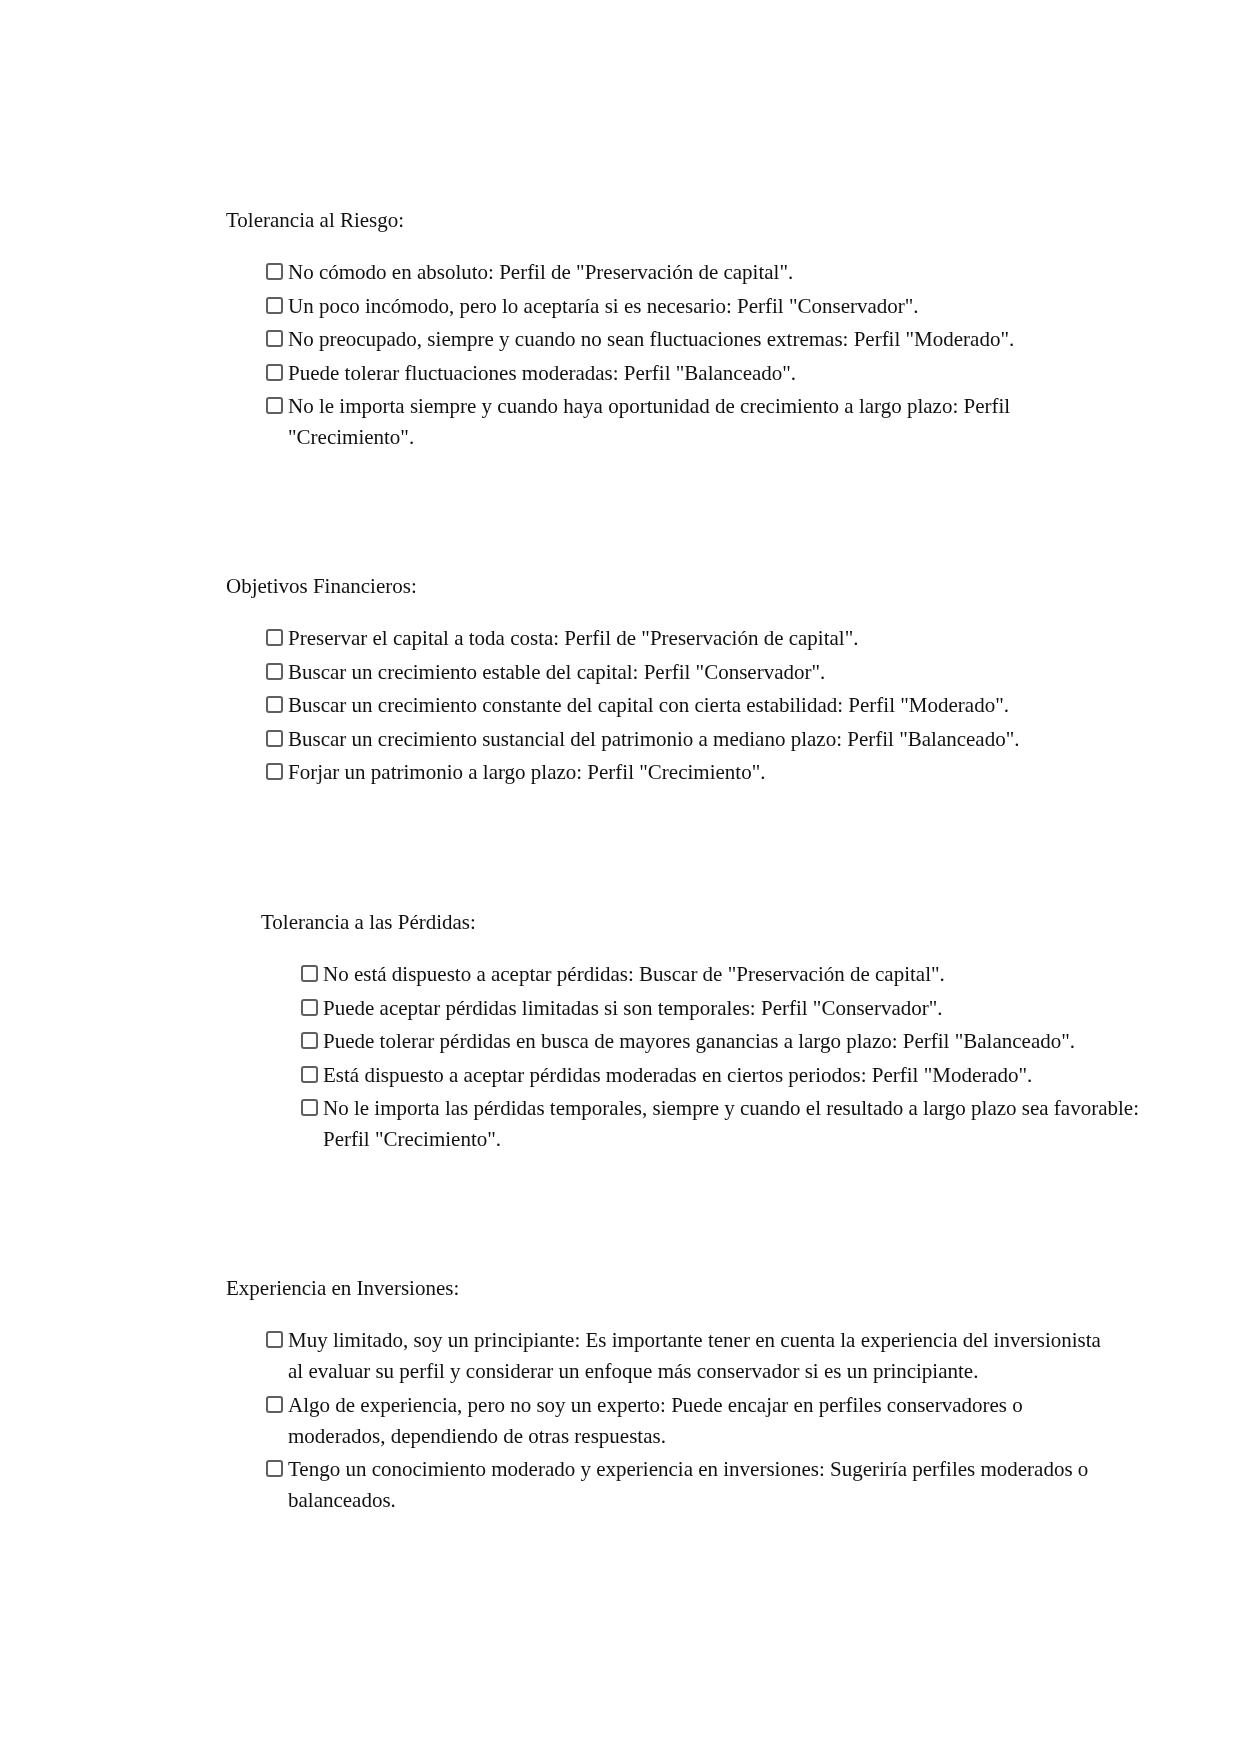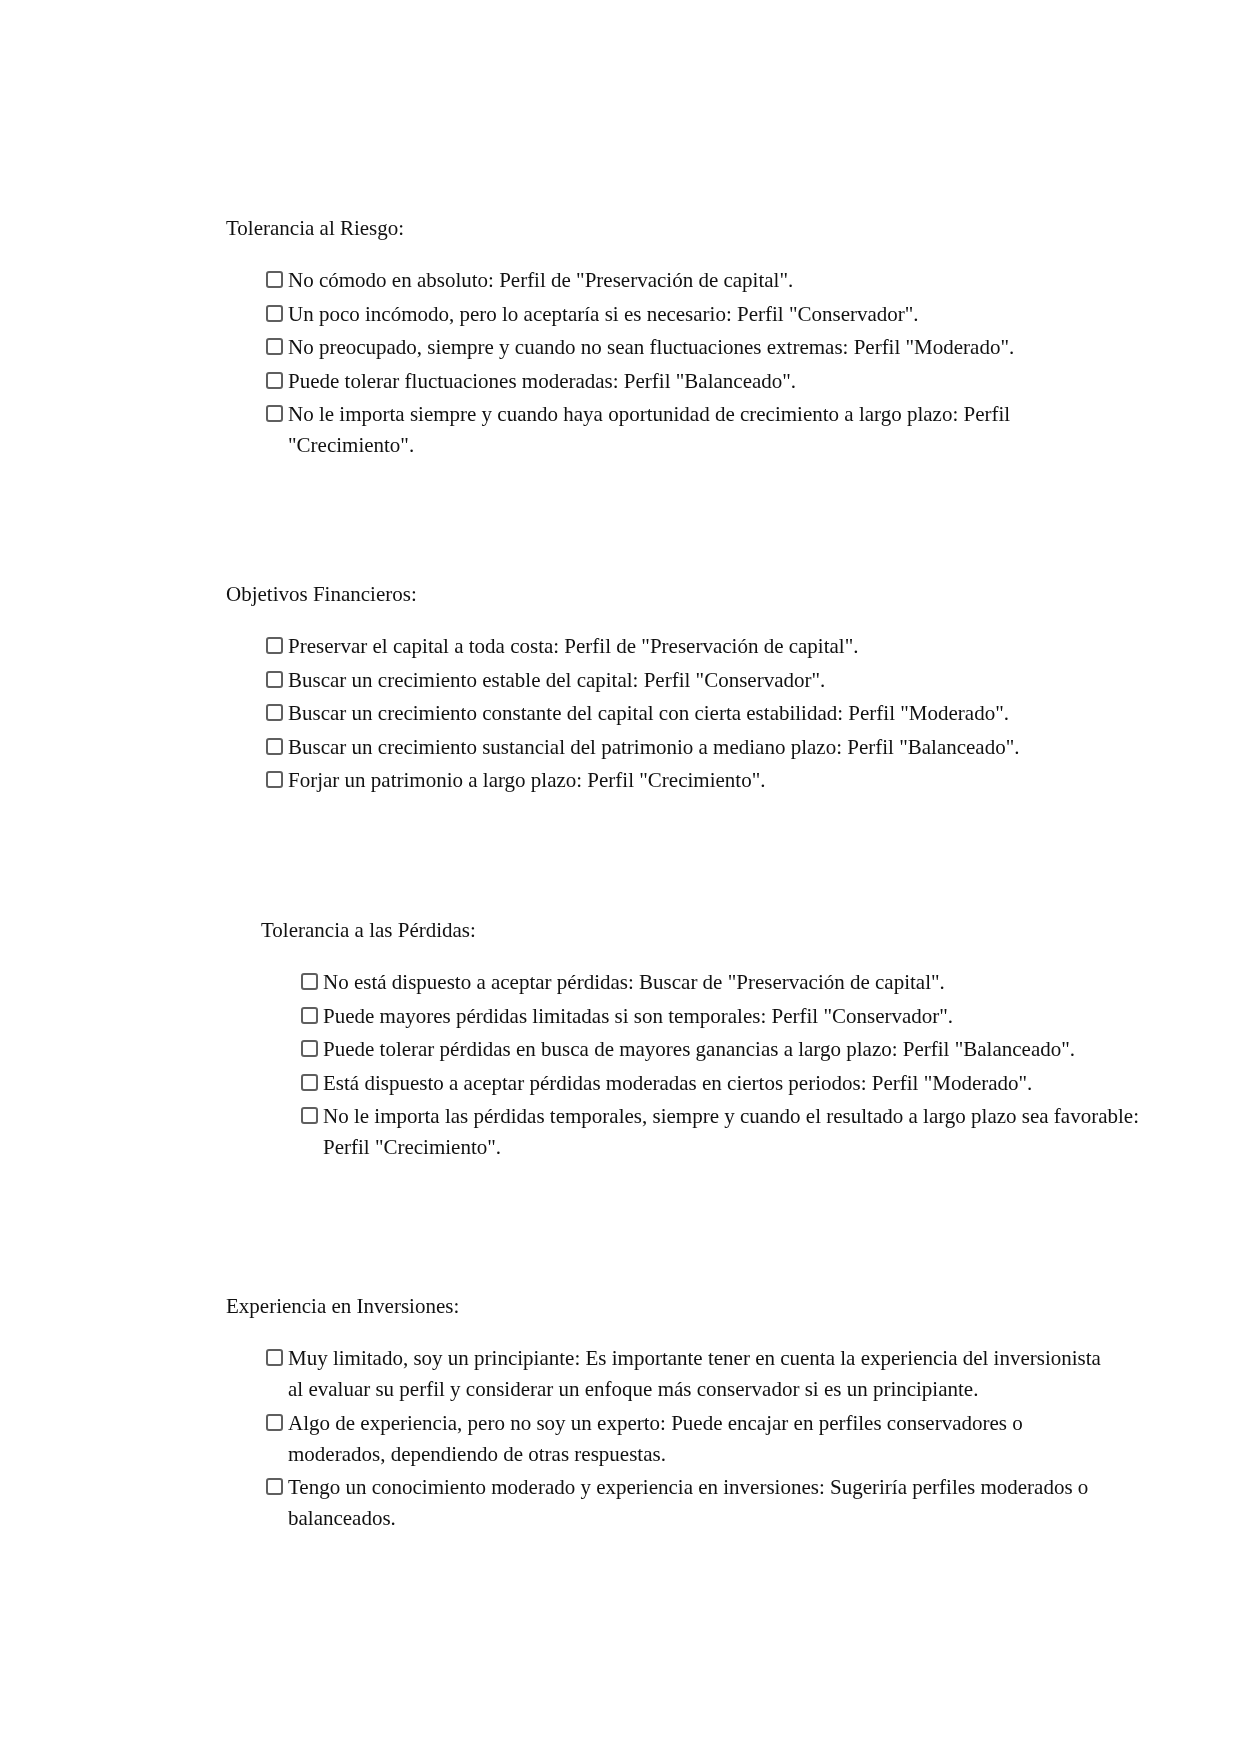--- a/index.html
+++ b/index.html
@@ -10,21 +10,21 @@
   body {
     width: 1242px;
     height: 1755px;
     position: relative;
     font-family: "Liberation Serif", "DejaVu Serif", serif;
     color: #111111;
   }
   .page {
     position: absolute;
     left: 0;
-    top: 8px;
+    top: 0;
     width: 1242px;
     height: 1513px;
   }
   .section {
     position: absolute;
     left: 226px;
     width: 880px;
   }
   .section-title {
     font-size: 21px;
@@ -55,21 +55,21 @@
     box-sizing: border-box;
     background: #fff;
     cursor: pointer;
   }
   .option-text {
     display: block;
   }
   #sec-0 { top: 205px; }
   #sec-1 { top: 571px; }
   #sec-2 { top: 907px; margin-left: 35px; }
-  #sec-3 { top: 1273px; margin-top: 10px; }
+  #sec-3 { top: 1273px; }
 </style>
 </head>
 <body>
 
 <div class="page">
 
   <section class="section" id="sec-0">
     <h2 class="section-title">Tolerancia al Riesgo:</h2>
     <ul class="options">
       <li class="option">
@@ -123,21 +123,21 @@
 
   <section class="section" id="sec-2">
     <h2 class="section-title">Tolerancia a las Pérdidas:</h2>
     <ul class="options">
       <li class="option">
           <span class="checkbox"></span>
           <span class="option-text">No está dispuesto a aceptar pérdidas: Buscar de "Preservación de capital".</span>
         </li>
       <li class="option">
           <span class="checkbox"></span>
-          <span class="option-text">Puede mayores pérdidas limitadas si son temporales: Perfil "Conservador".</span>
+          <span class="option-text">Puede aceptar pérdidas limitadas si son temporales: Perfil "Conservador".</span>
         </li>
       <li class="option">
           <span class="checkbox"></span>
           <span class="option-text">Puede tolerar pérdidas en busca de mayores ganancias a largo plazo: Perfil "Balanceado".</span>
         </li>
       <li class="option">
           <span class="checkbox"></span>
           <span class="option-text">Está dispuesto a aceptar pérdidas moderadas en ciertos periodos: Perfil "Moderado".</span>
         </li>
       <li class="option">

